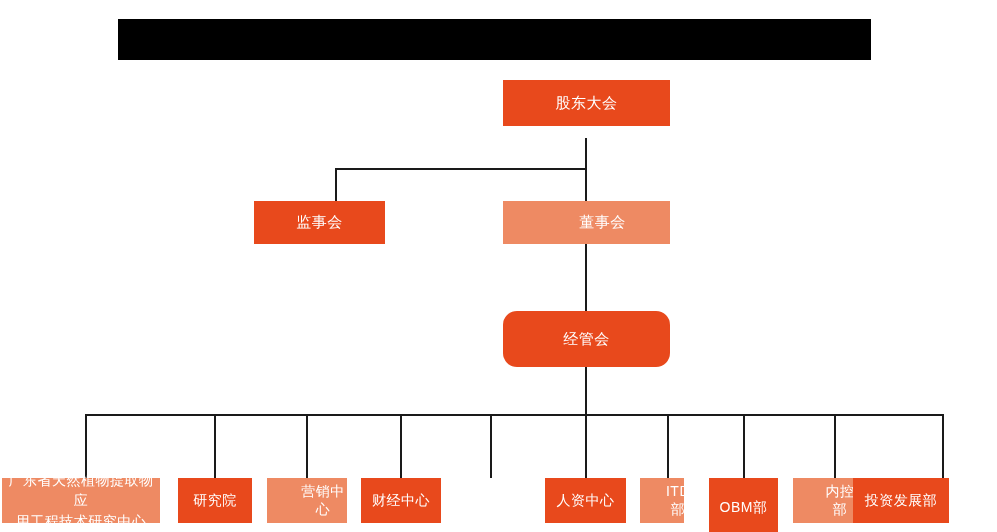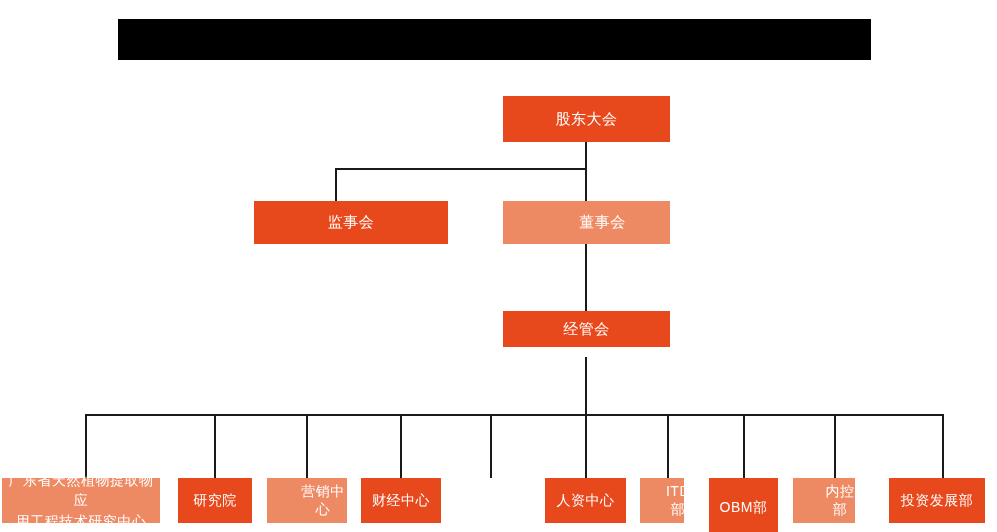--- a/index.html
+++ b/index.html
@@ -85,31 +85,31 @@
   <div class="conn v" style="left:214px; top:414px; height:64px;"></div>
   <div class="conn v" style="left:306px; top:414px; height:64px;"></div>
   <div class="conn v" style="left:400px; top:414px; height:64px;"></div>
   <div class="conn v" style="left:490px; top:414px; height:64px;"></div>
   <div class="conn v" style="left:585px; top:414px; height:64px;"></div>
   <div class="conn v" style="left:667px; top:414px; height:64px;"></div>
   <div class="conn v" style="left:743px; top:414px; height:64px;"></div>
   <div class="conn v" style="left:834px; top:414px; height:64px;"></div>
   <div class="conn v" style="left:942px; top:414px; height:64px;"></div>
 
-  <div class="node node-l1 dark" style="left:503px; top:96px; width:167px; height:46px;">股东大会</div>
+  <div class="node node-l1 dark" style="left:503px; top:80px; width:167px; height:46px;">股东大会</div>
 
-  <div class="node node-l2 dark" style="left:254px; top:201px; width:194px; height:43px;">监事会</div>
+  <div class="node node-l2 dark" style="left:254px; top:201px; width:131px; height:43px;">监事会</div>
   <div class="node node-l2 light" style="left:503px; top:201px; width:167px; height:43px;">董事会</div>
 
-  <div class="node node-l3 dark" style="left:503px; top:311px; width:167px; height:36px;">经管会</div>
+  <div class="node node-l3 dark" style="left:503px; top:311px; width:167px; height:56px;border-radius:14px;">经管会</div>
 
   <div class="node node-l4 light small-text" style="left:2px; top:478px; width:158px; height:45px;">广东省天然植物提取物应
 用工程技术研究中心</div>
   <div class="node node-l4 dark" style="left:178px; top:478px; width:74px; height:45px;">研究院</div>
   <div class="node node-l4 light" style="left:267px; top:478px; width:80px; height:45px;">营销中心</div>
   <div class="node node-l4 dark" style="left:361px; top:478px; width:80px; height:45px;">财经中心</div>
   <div class="node node-l4 dark" style="left:545px; top:478px; width:81px; height:45px;">人资中心</div>
   <div class="node node-l4 light" style="left:640px; top:478px; width:44px; height:45px;">ITD部</div>
   <div class="node node-l4 dark" style="left:709px; top:478px; width:69px; height:59px;">OBM部</div>
   <div class="node node-l4 light" style="left:793px; top:478px; width:62px; height:45px;">内控部</div>
-  <div class="node node-l4 dark" style="left:889px; top:478px; width:96px; height:45px;">投资发展部</div>
+  <div class="node node-l4 dark" style="left:853px; top:478px; width:96px; height:45px;">投资发展部</div>
 
 </div>
 
 </body></html>

